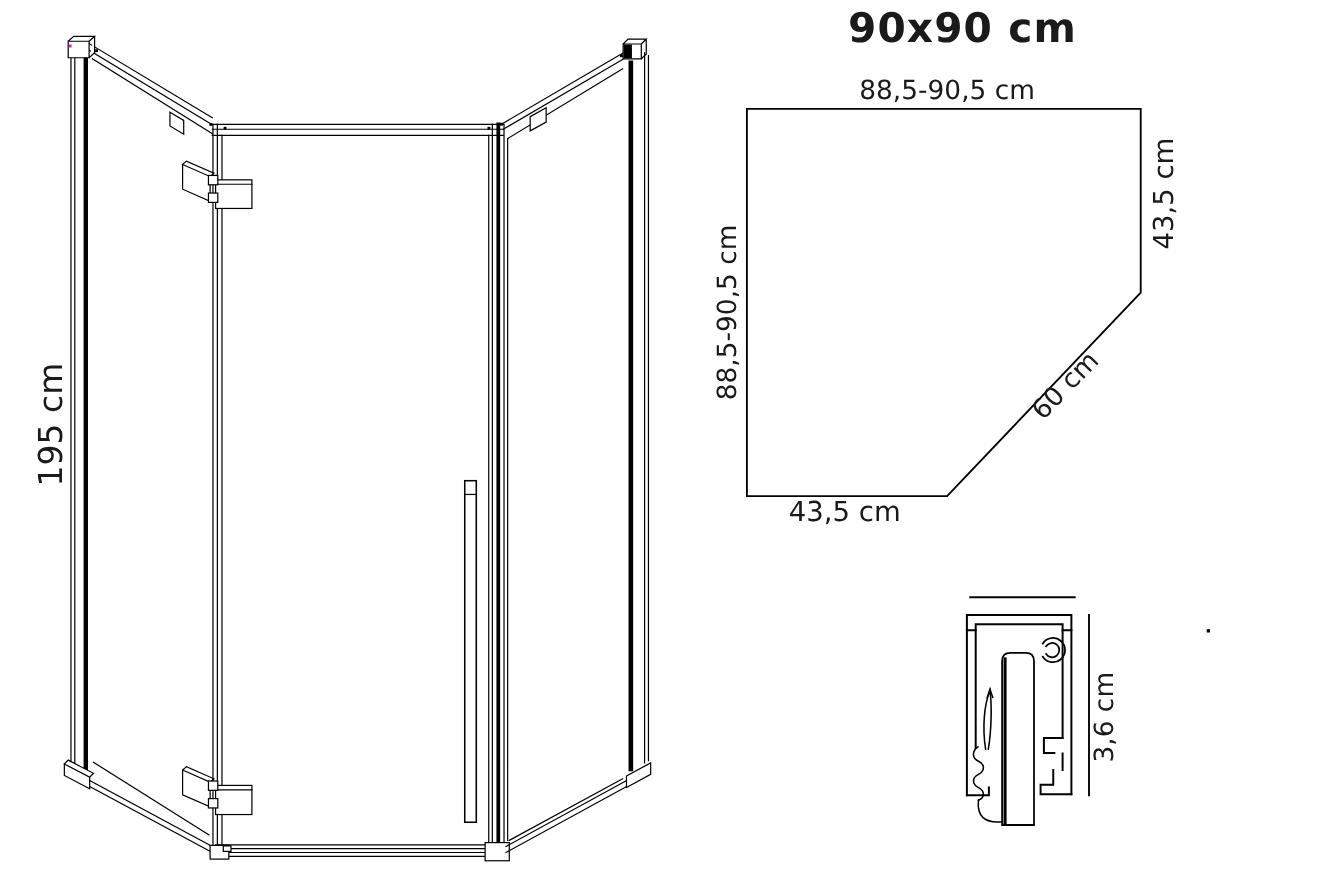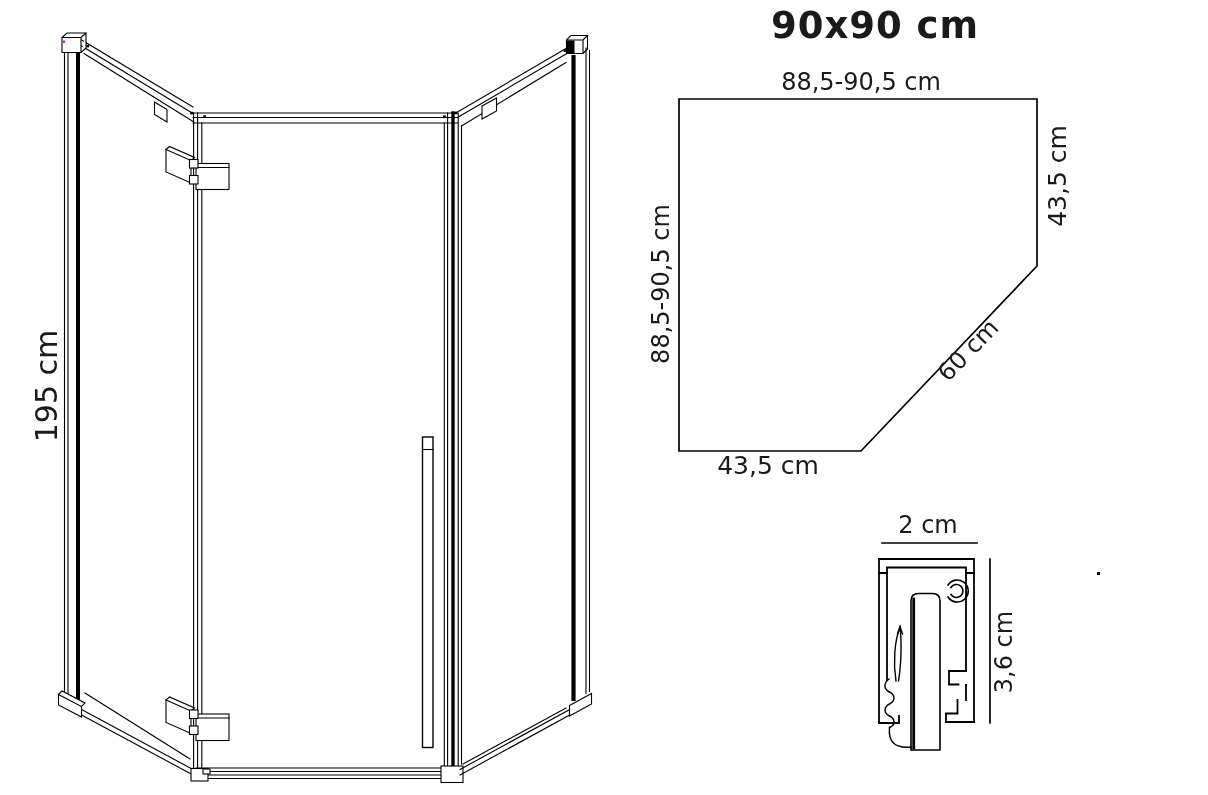--- a/index.html
+++ b/index.html
@@ -140,17 +140,16 @@
   <div class="lbl dim24 rot90" style="left:562px;top:270px;width:200px;height:28px;">88,5-90,5 cm</div>
 
   <div class="lbl dim25 rot90" style="left:958px;top:162px;width:200px;height:28px;">43,5 cm</div>
 
   <div class="lbl dim24 rot46" style="left:909px;top:337px;width:120px;height:28px;">60 cm</div>
 
   <div class="lbl dim25" style="left:668px;top:452px;width:200px;height:28px;">43,5 cm</div>
 
   <div class="lbl dim30 rot90" style="left:-54px;top:370px;width:200px;height:32px;">195 cm</div>
 
-  <div class="lbl dim24" style="left:858px;top:512px;width:140px;height:28px;">2 cm</div>
 
   <div class="lbl dim24 rot90" style="left:905px;top:638px;width:200px;height:28px;">3,6 cm</div>
 
 </div>
 
 </body></html>

